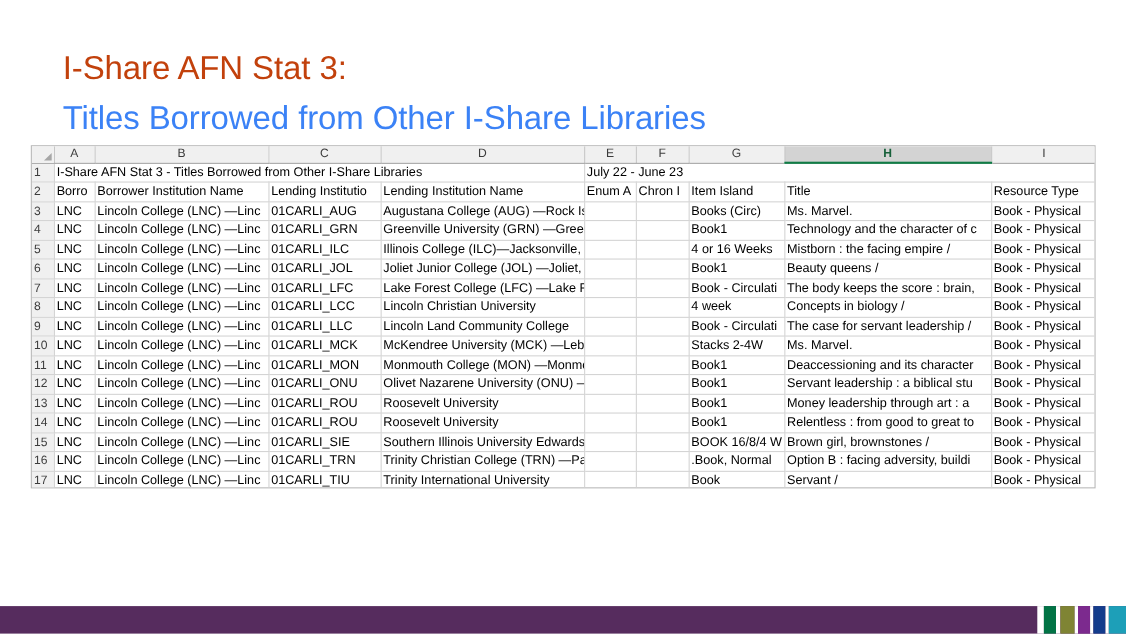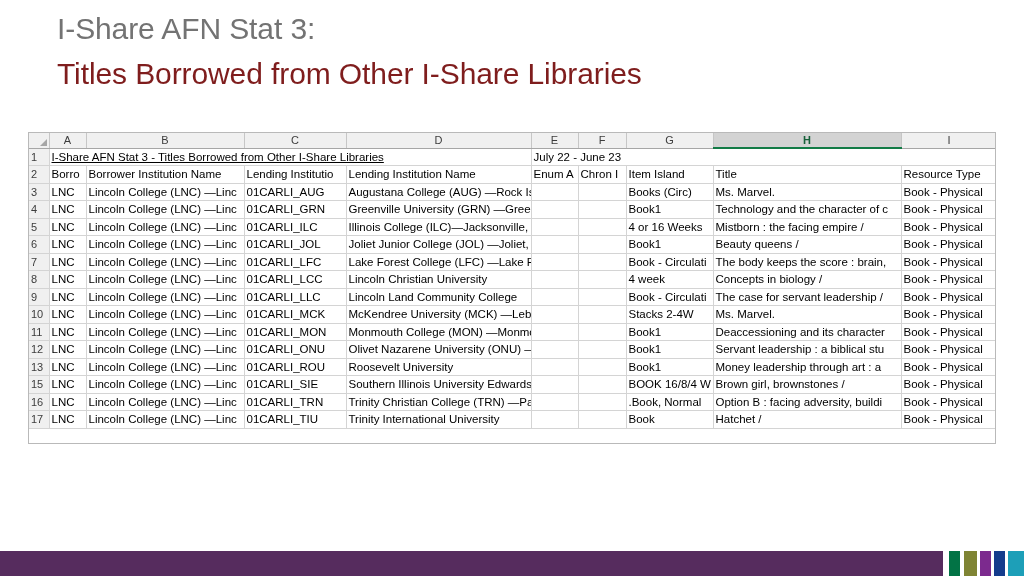--- a/index.html
+++ b/index.html
@@ -103,43 +103,43 @@
   col.c-b  { width:158px; }
   col.c-c  { width:102px; }
   col.c-d  { width:185px; }
   col.c-e  { width:47px; }
   col.c-f  { width:48px; }
   col.c-g  { width:87px; }
   col.c-h  { width:188px; }
   col.c-i  { width:96px; }
 
   
-  td.merged { border-right:none;text-decoration:underline; }
+  td.merged { border-right:none; }
 
   
   #footer-bar {
     position:absolute;
     left:0; top:551px;
     width:1024px; height:25px;
     background:#562c5e;
   }
   #footer-stripes {
     position:absolute;
     top:551px; right:0;
     height:25px;
     display:flex;
   }
   #footer-stripes .stripe { height:25px; }
 </style>
 </head>
 <body>
 
 <div id="title-block">
-  <div class="title-line" style="color: #737373;">I-Share AFN Stat 3:</div>
-  <div class="title-line" style="color: #7f1d1d;">Titles Borrowed from Other I-Share Libraries</div>
+  <div class="title-line" style="color: #c2410c; margin-top: 34px;">I-Share AFN Stat 3:</div>
+  <div class="title-line" style="color: #3b82f6;">Titles Borrowed from Other I-Share Libraries</div>
 </div>
 
 <div id="spreadsheet">
   <table class="grid">
     <colgroup>
       <col class="c-rh">
         <col class="c-a">
         <col class="c-b">
         <col class="c-c">
         <col class="c-d">
@@ -312,20 +312,32 @@
           <td>Lincoln College (LNC) —Linc</td>
           <td>01CARLI_ROU</td>
           <td>Roosevelt University</td>
           <td></td>
           <td></td>
           <td>Book1</td>
           <td>Money leadership through art  : a</td>
           <td>Book - Physical</td>
         </tr>
         <tr>
+          <td class="rowhead">14</td>
+          <td>LNC</td>
+          <td>Lincoln College (LNC) —Linc</td>
+          <td>01CARLI_ROU</td>
+          <td>Roosevelt University</td>
+          <td></td>
+          <td></td>
+          <td>Book1</td>
+          <td>Relentless : from good to great to</td>
+          <td>Book - Physical</td>
+        </tr>
+        <tr>
           <td class="rowhead">15</td>
           <td>LNC</td>
           <td>Lincoln College (LNC) —Linc</td>
           <td>01CARLI_SIE</td>
           <td>Southern Illinois University Edwardsville (SIE) —E</td>
           <td></td>
           <td></td>
           <td>BOOK 16/8/4 W</td>
           <td>Brown girl, brownstones /</td>
           <td>Book - Physical</td>
@@ -344,21 +356,21 @@
         </tr>
         <tr>
           <td class="rowhead">17</td>
           <td>LNC</td>
           <td>Lincoln College (LNC) —Linc</td>
           <td>01CARLI_TIU</td>
           <td>Trinity International University</td>
           <td></td>
           <td></td>
           <td>Book</td>
-          <td>Hatchet /</td>
+          <td>Servant /</td>
           <td>Book - Physical</td>
         </tr>
       </tbody>
   </table>
 </div>
 
 <div id="footer-bar" style="background: rgb(86, 44, 94);"></div>
 <div id="footer-stripes">
     <div class="stripe" style="width: 6px; background: rgb(255, 255, 255);"></div>
     <div class="stripe" style="width: 11px; background: rgb(2, 115, 69);"></div>

